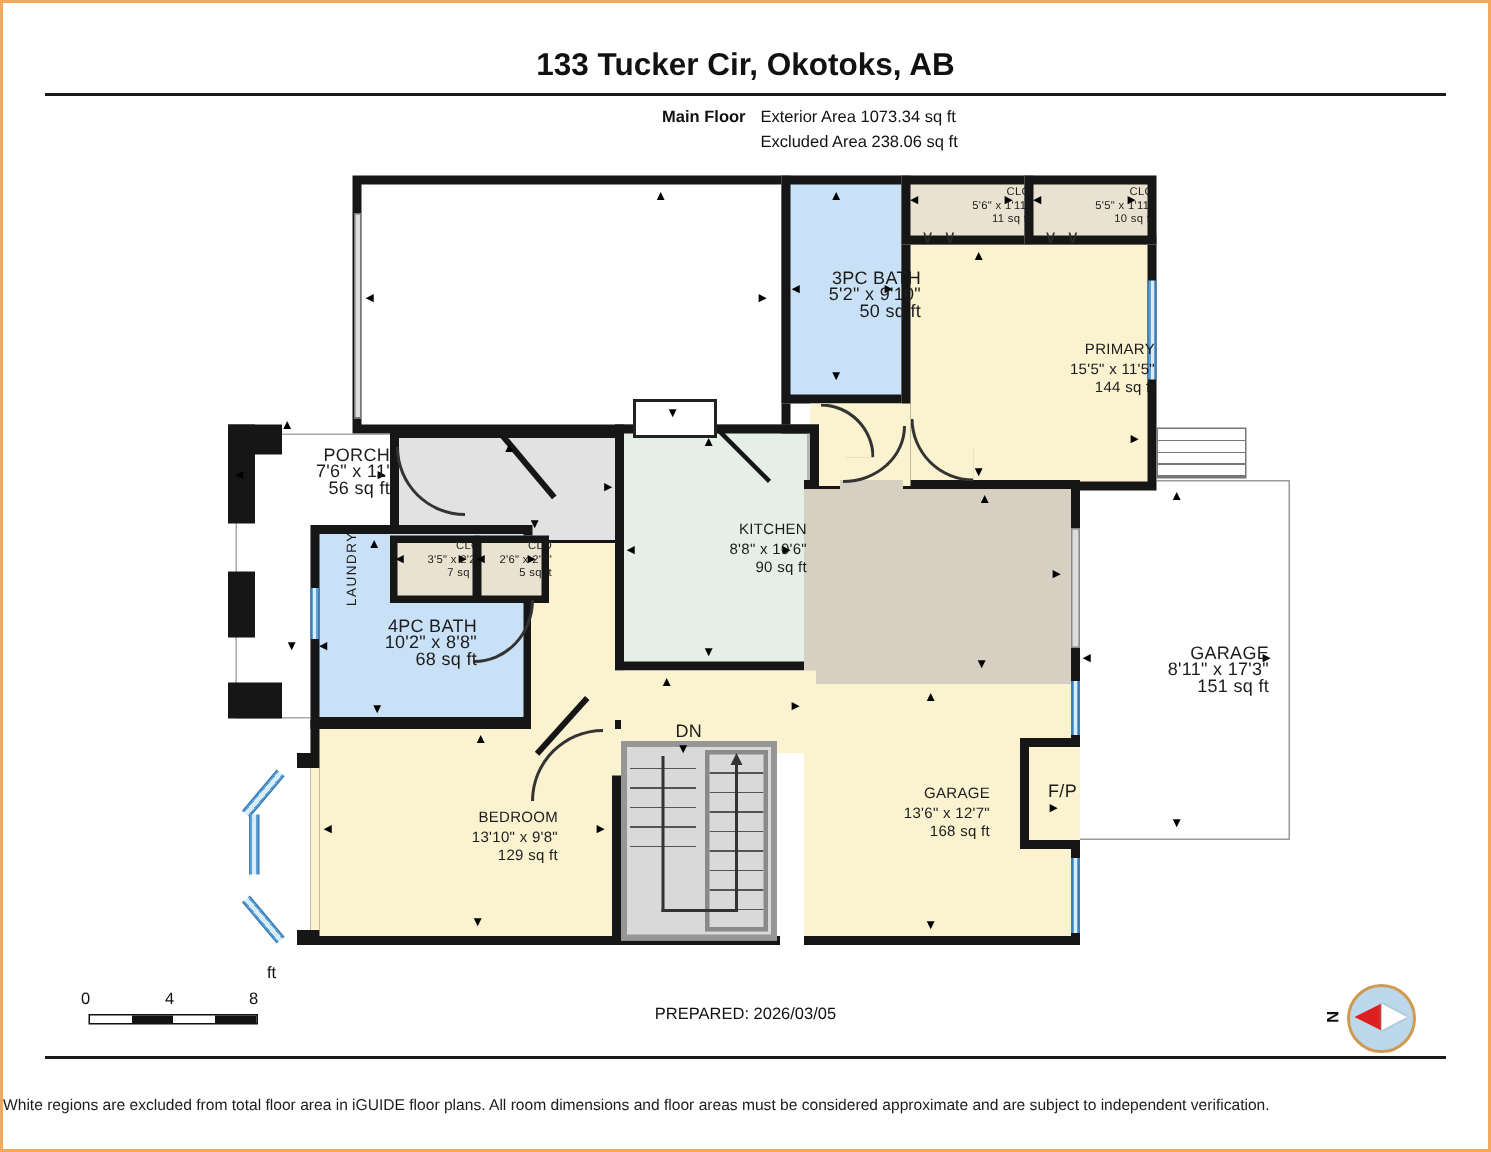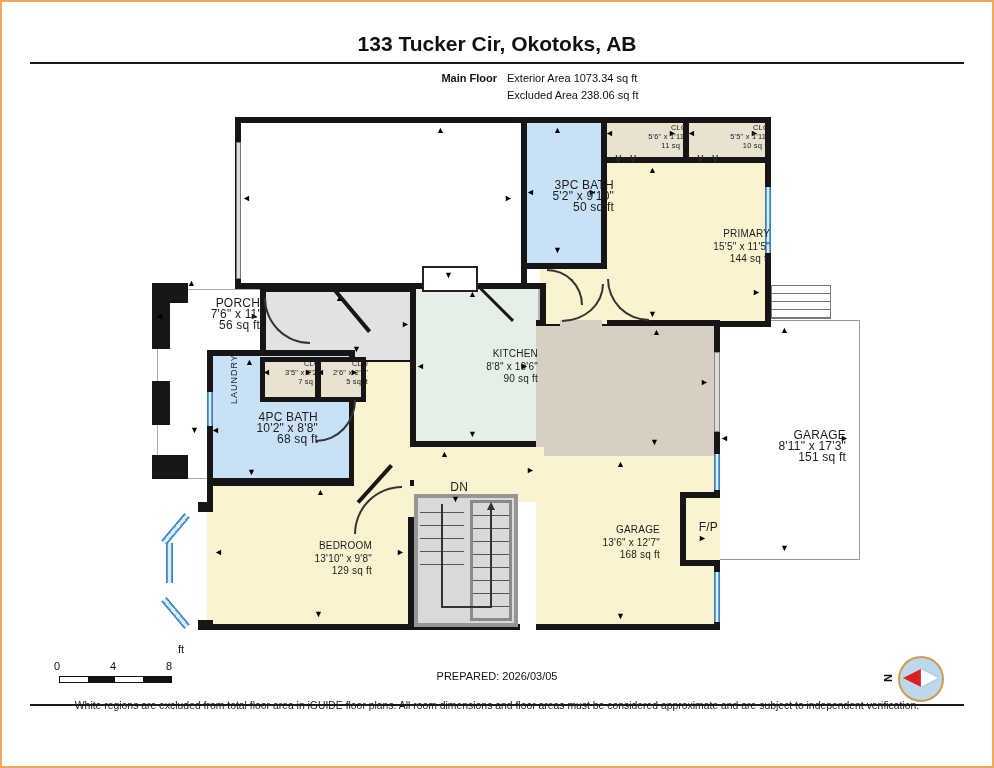--- a/index.html
+++ b/index.html
@@ -19,21 +19,21 @@
   .s9{font-size:12px;line-height:11px}
   .s75{font-size:7.5px;line-height:9px}
   .tu,.td,.tl,.tr{position:absolute;z-index:6;font-size:9px;line-height:9px;color:#000}
   .tu::before{content:"▲"}.td::before{content:"▼"}.tl::before{content:"◄"}.tr::before{content:"►"}
   .bif{position:absolute;z-index:5;font-size:12px;line-height:12px;color:#2b2b2b;letter-spacing:6px}
   .bif::before{content:"∨∨"}
   .hdr-title{position:absolute;left:0;top:30px;width:100%;text-align:center;font-size:21px;font-weight:bold}
   .rule{position:absolute;left:28px;right:28px;height:2px;background:#1a1a1a}
   .sub{position:absolute;font-size:11px;line-height:17px}
   .foot{position:absolute;font-size:11px}
-  .disc{position:absolute;left:0;top:698px;width:100%;text-align:center;font-size:10.4px;color:#1c1c1c}
+  .disc{position:absolute;left:0;top:730px;width:100%;text-align:left;font-size:10.4px;color:#1c1c1c}
   .scale-num{position:absolute;font-size:11px;z-index:6}
   .compass-circle{position:absolute;left:896px;top:654px;width:42px;height:42px;border-radius:50%;
                   background:#bcd8ea;border:2px solid #cf9a52;z-index:6}
   .compass-circle .red{position:absolute;left:3px;top:11px;width:0;height:0;
      border-top:9px solid transparent;border-bottom:9px solid transparent;border-right:18px solid #dd1f1f}
   .compass-circle .wht{position:absolute;left:21px;top:11px;width:0;height:0;
      border-top:9px solid transparent;border-bottom:9px solid transparent;border-left:17px solid #fdfdfd;
      filter:drop-shadow(0 0 1px #8aa)}
 </style>
 </head>

